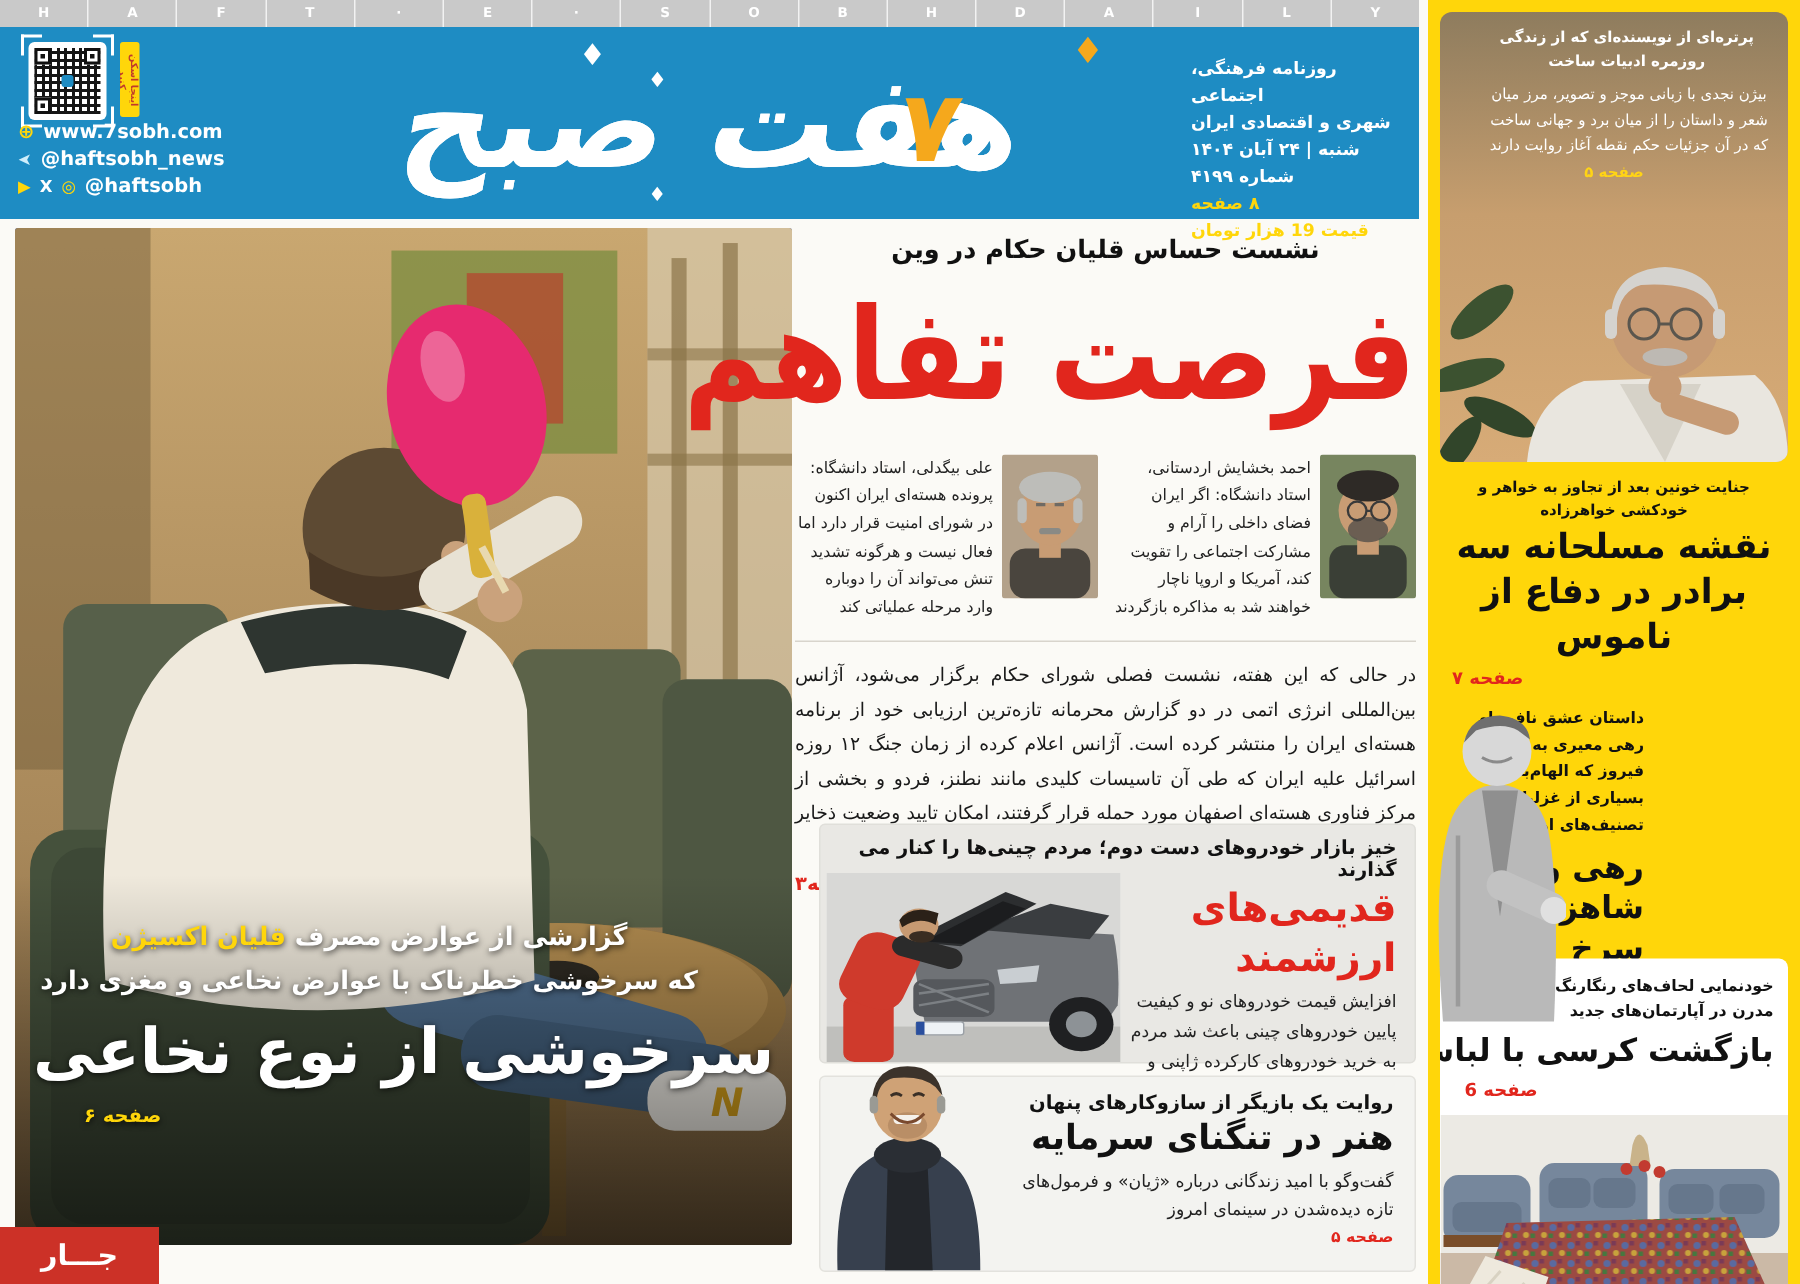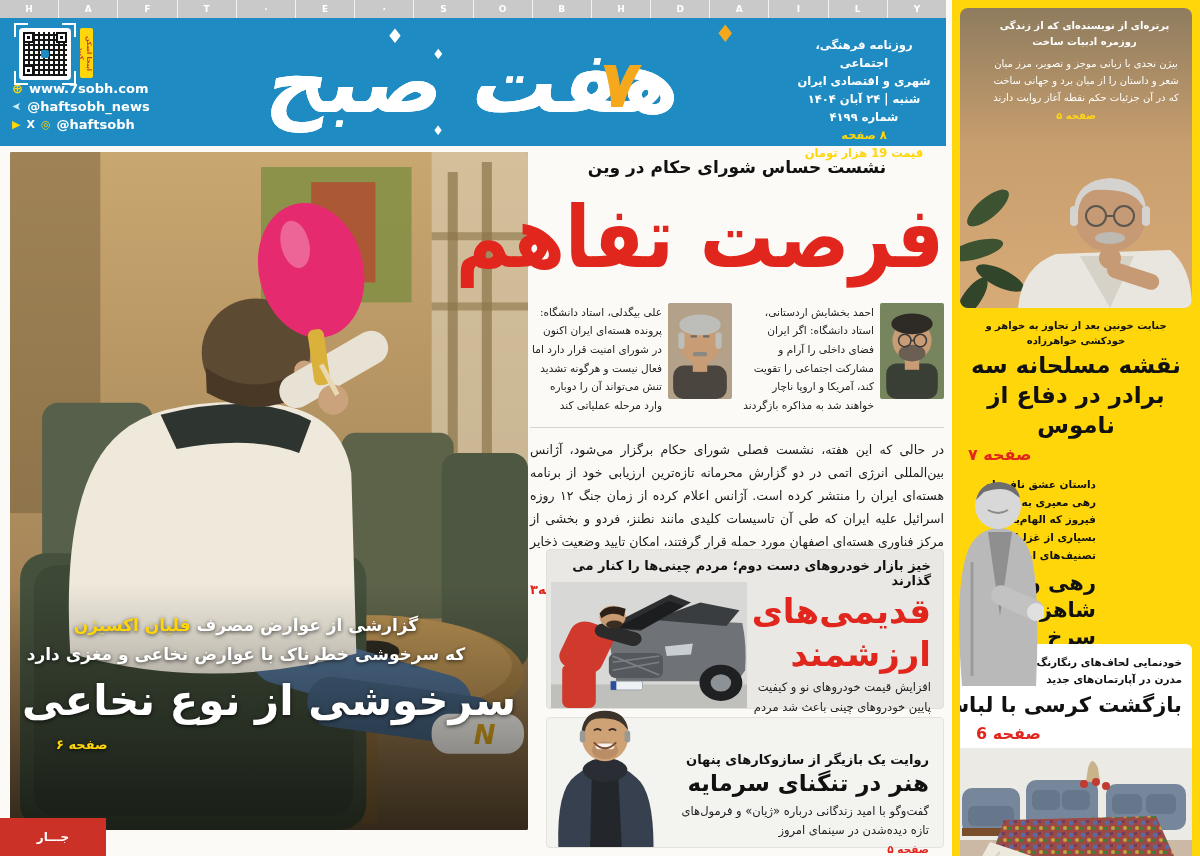--- a/index.html
+++ b/index.html
@@ -45,40 +45,40 @@
   .logo-text { color:#fff; font-size:84px; font-weight:bold; direction:rtl;
     transform:skewX(-10deg) scaleY(1.02); letter-spacing:-2px; text-shadow:0 0 0 #fff; }
   .logo-seven { position:absolute; right:160px; top:28px; color:#f5a81c; font-size:66px; font-weight:bold;
     transform:skewX(-8deg); }
   .dia { position:absolute; color:#fff; }
   .dia.d1 { left:236px; top:6px; font-size:20px; }
   .dia.d2 { left:282px; top:28px; font-size:14px; }
   .dia.d3 { right:64px; top:2px; font-size:24px; color:#f5a81c; }
   .dia.d4 { right:356px; bottom:8px; font-size:13px; }
 
-  .info { position:absolute; right:12px; top:18px; width:140px; direction:rtl; text-align:center;
+  .info { position:absolute; right:12px; top:18px; width:140px; direction:rtl; text-align:left;
     color:#fff; font-size:11.5px; font-weight:bold; line-height:18px; }
   .info .yellow { color:#ffd60a; }
 
   
   .sidebar { position:absolute; left:952px; top:0; width:248px; height:856px; background:#ffd60a;
     padding:8px; direction:rtl; overflow:hidden; }
   .s-card1 { position:relative; width:232px; height:300px; border-radius:8px; overflow:hidden;
     background:linear-gradient(180deg,#8e7c5e 0%,#c79e6e 45%,#d7ab77 100%); text-align:center; }
   .s-card1 .txt { position:relative; z-index:2; padding:10px 8px 0; }
   .s1-kicker { color:#fff; font-size:10px; font-weight:bold; line-height:1.6;margin-left:17px; }
   .s1-head { color:#ffd415; font-size:21px; font-weight:bold; line-height:1.35; margin-top:3px; }
   .s1-body { color:#fff; font-size:10px; line-height:1.7; margin-top:5px;margin-left:20px; }
   .s1-page { color:#ffd415; font-size:10px; font-weight:bold; margin-top:4px; }
   .writer-photo { position:absolute; left:0; bottom:0; width:100%; height:150px; z-index:1; }
 
   .s-block2 { padding:10px 2px 4px; text-align:center; }
   .s2-kicker { color:#111; font-size:10px; font-weight:bold; line-height:1.5; }
   .s2-head { color:#111; font-size:23px; font-weight:bold; line-height:1.3; margin-top:3px; }
-  .pref-red { color:#e1261d; font-size:16px; font-weight:bold; margin-top:4px; }
+  .pref-red { color:#e1261d; font-size:12px; font-weight:bold; margin-top:4px; }
   .align-left { text-align:left; padding-left:6px; }
 
   .s-block3 { position:relative; height:168px; margin-top:2px; }
   .poet-photo { position:absolute; right:148px; top:-4px; width:96px; height:230px; z-index:3; }
   .s3-txt { margin-right:96px; text-align:right; padding-top:6px; }
   .s3-kicker { color:#111; font-size:10.5px; font-weight:bold; line-height:1.7; }
   .s3-head { color:#111; font-size:21px; font-weight:bold; line-height:1.3; margin-top:5px; }
 
   .s-card4 { position:relative; width:232px; height:252px; background:#fff; border-radius:6px;
     margin-top:6px; padding:10px 10px 0; text-align:right; overflow:hidden; }
@@ -91,21 +91,21 @@
     overflow:hidden; background:#1d4ed8; }
   .oxy-photo { position:absolute; left:0; top:0; width:100%; height:100%; }
   .oxy-text { position:absolute; left:12px; bottom:78px; width:448px; text-align:center; z-index:2;
     text-shadow:0 1px 4px rgba(0,0,0,.75); }
   .oxy-kicker { color:#fff; font-size:17px; font-weight:bold; line-height:1.7; direction:rtl; }
   .oxy-kicker .hl { color:#ffd60a; }
   .oxy-head { color:#fff; font-size:42px; font-weight:bold; line-height:1.3; margin-top:6px; white-space:nowrap; }
   .oxy-page { color:#ffd60a; font-size:13px; font-weight:bold; text-align:left; padding-left:34px; margin-top:8px; }
 
   .corner-banner { position:absolute; left:0; top:818px; width:106px; height:38px; background:#cc3127;
-    color:#fff; font-size:12px; font-weight:bold; display:flex; align-items:center; justify-content:center;
+    color:#fff; font-size:19px; font-weight:bold; display:flex; align-items:center; justify-content:center;
     z-index:5; letter-spacing:1px; }
 
   
   .center { position:absolute; left:530px; top:154px; width:414px; }
   .lead-kicker { text-align:center; color:#111; font-size:17px; font-weight:bold; line-height:1.55; direction:rtl; }
   .lead-head { text-align:center; color:#e1261d; font-size:74px; font-weight:bold; line-height:1.3;
     transform:scaleY(1.15); transform-origin:top center; white-space:nowrap; margin-top:2px; direction:rtl; }
   .quotes { display:flex; gap:10px; margin-top:24px; }
   .quote { flex:1; display:flex; gap:6px; }
   .quote-text { flex:1; direction:rtl; text-align:right; color:#222; font-size:10.5px; line-height:1.78; }
@@ -113,30 +113,30 @@
   .lead-body { margin-top:12px; border-top:1px solid #d8d4cc; padding-top:10px; direction:rtl;
     text-align:justify; color:#1a1a1a; font-size:12.5px; line-height:1.85; }
   .lead-page { color:#e1261d; font-size:13px; font-weight:bold; margin-top:6px; text-align:left; }
 
   
   .car-card { position:absolute; left:546px; top:549px; width:398px; height:160px; background:#e9e8e4;
     border:1px solid #e0dfda; border-radius:4px; padding:8px 12px 0; direction:rtl; }
   .car-kicker { text-align:right; color:#111; font-size:13px; font-weight:bold; }
   .car-flex { display:flex; margin-top:2px; }
   .car-txt { flex:1; text-align:right; }
-  .car-head { color:#e1261d; font-size:34px; font-weight:bold; line-height:1.25; }
+  .car-head { color:#e1261d; font-size:26px; font-weight:bold; line-height:1.25; }
   .car-body { color:#222; font-size:11.5px; line-height:1.72; margin-top:3px; }
   .car-page { color:#e1261d; font-size:10.5px; font-weight:bold; margin-top:2px; }
   .car-photo { position:absolute; left:4px; bottom:0; width:196px; height:126px; }
 
   
   .cinema-card { position:absolute; left:546px; top:717px; width:398px; height:131px; background:#f3f3f0;
     border:1px solid #e3e2dd; border-radius:4px; padding:10px 14px 0; direction:rtl; }
   .cin-txt { margin-left:112px; text-align:right; }
-  .cin-kicker { color:#111; font-size:13px; font-weight:bold;margin-top:24px; }
+  .cin-kicker { color:#111; font-size:13px; font-weight:bold; }
   .cin-head { color:#111; font-size:23px; font-weight:bold; line-height:1.3; margin-top:2px; }
   .cin-body { color:#222; font-size:11.5px; line-height:1.7; margin-top:3px; }
   .cin-page { color:#e1261d; font-size:10.5px; font-weight:bold; margin-top:2px; }
   .cinema-photo { position:absolute; left:2px; bottom:0; width:112px; height:148px; }
 </style>
 </head>
 <body>
 
 <div class="top-strip">
   <span>H</span>
@@ -273,21 +273,21 @@
     </div>
     <div class="oxy-head">سرخوشی از نوع نخاعی</div>
     <div class="oxy-page">صفحه ۶</div>
   </div>
 </div>
 
 <div class="corner-banner">جـــار</div>
 
 <div class="center">
   <div class="lead-kicker">
-    <span>نشست حساس شورای حکام در وین</span><br>
+    <span>نشست حساس قلیان حکام در وین</span><br>
   </div>
   <div class="lead-head">فرصت تفاهم</div>
 
   <div class="quotes">
     <div class="quote">
       <div class="quote-text">علی بیگدلی، استاد دانشگاه: پرونده هسته‌ای ایران اکنون در شورای امنیت قرار دارد اما فعال نیست و هرگونه تشدید تنش می‌تواند آن را دوباره وارد مرحله عملیاتی کند</div>
       <svg class="quote-photo" viewBox="0 0 62 92" preserveAspectRatio="none">
         <rect width="62" height="92" fill="#b3a18a"></rect>
         <rect x="5" y="60" width="52" height="32" rx="10" fill="#4a453e"></rect>
         <rect x="24" y="54" width="14" height="12" fill="#c89c74"></rect>

